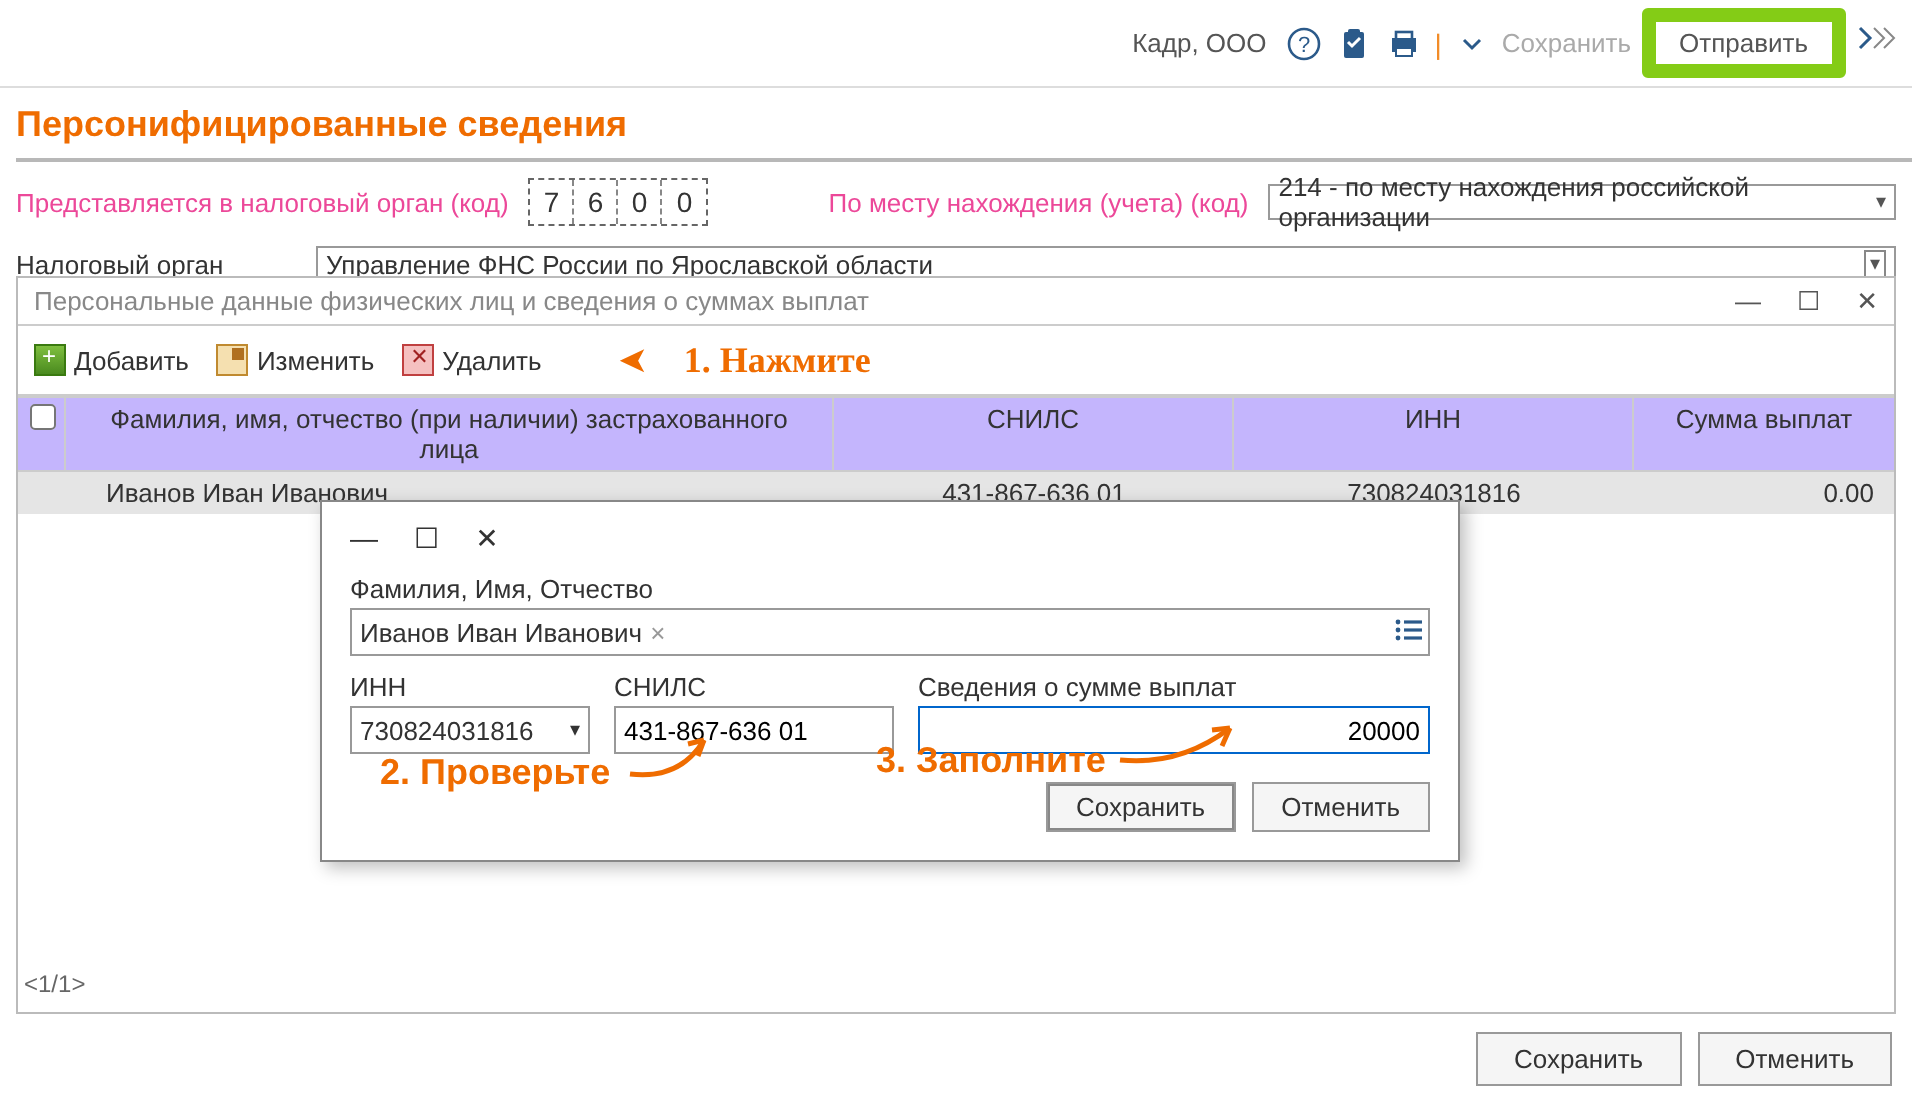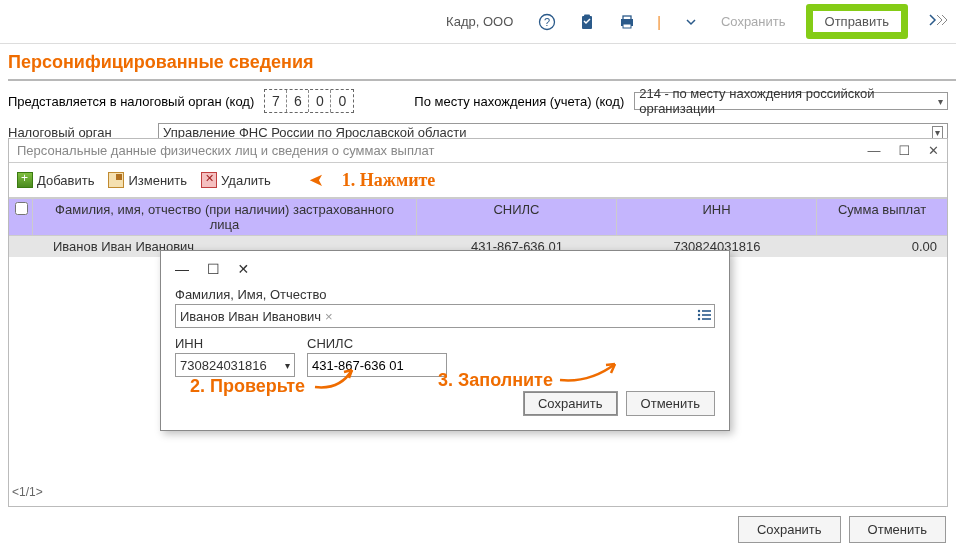--- a/index.html
+++ b/index.html
@@ -1,30 +1,30 @@
 <!DOCTYPE html>
 <html><head>
 <meta charset="utf-8">
 <style>
   * { box-sizing: border-box; margin: 0; padding: 0; font-family: Arial, sans-serif; }
   body { background: #fff; width: 956px; height: 551px; overflow: hidden; font-size: 13px; color: #333; }
 
-  .topbar { display: flex; align-items: center; justify-content: flex-end; padding: 4px 8px; gap: 20px; border-bottom: 1px solid #ddd; }
+  .topbar { display: flex; align-items: center; justify-content: flex-end; padding: 4px 8px; gap: 5px; border-bottom: 1px solid #ddd; }
   .topbar .company { color: #555; margin-right: 4px; }
   .topbar .ico { width: 20px; height: 20px; display: inline-flex; align-items: center; justify-content: center; color: #2b5a8a; cursor: pointer; }
   .topbar .sep { color: #f28c28; font-size: 14px; }
   .topbar .save-txt { color: #aaa; }
   .topbar .send-btn { border: 7px solid #84cc16; border-radius: 3px; padding: 3px 12px; color: #555; cursor: pointer; background:#fff; }
   .topbar .close-chevron { color: #555; font-size: 16px; cursor: pointer; }
 
   .title { color: #ef6c00; font-size: 18px; padding: 8px 8px 6px 8px; font-weight: bold; }
   .divider { border-top: 2px solid #b8b8b8; margin: 0 0 0 8px; width: calc(100% - 8px); }
 
   .row { display: flex; align-items: center; padding: 8px 8px 4px 8px; gap: 10px; }
-  .row .label { color: #000000; font-size: 13px; white-space: nowrap; }
+  .row .label { color: #ec4899; font-size: 13px; white-space: nowrap; }
   .digit-boxes { display: flex; gap: 0; border: 1px dashed #666; }
   .digit-boxes span { width: 22px; height: 22px; border-right: 1px dashed #888; display: inline-flex; align-items: center; justify-content: center; font-size: 14px; }
   .digit-boxes span:last-child { border-right: none; }
   .select { border: 1px solid #999; background: #fff; height: 18px; display: flex; align-items: center; justify-content: space-between; padding: 0 4px; font-size: 13px; cursor: pointer; }
   .select .chev { font-size: 10px; color: #555; margin-left: 6px; }
 
   .row2 { display: flex; align-items: center; padding: 6px 8px; gap: 10px; }
   .row2 .wide-select { flex: 1; }
 
   
@@ -228,20 +228,24 @@
       <span class="fld-label">ИНН</span>
       <span class="inp inn">
         <span>730824031816</span>
         <span style="font-size:10px;">▾</span>
       </span>
     </div>
     <div class="col col-snils">
       <span class="fld-label">СНИЛС</span>
       <input class="inp" value="431-867-636 01" style="">
     </div>
+    <div class="col col-sum">
+      <span class="fld-label">Сведения о сумме выплат</span>
+      <input class="inp sum" value="20000" style="">
+    </div>
   </div>
   <div class="btns">
     <span class="btn primary">Сохранить</span>
     <span class="btn">Отменить</span>
   </div>
 </div>
 
 <div class="anno2 anno">
   <span>2. Проверьте</span>
   <svg class="curve-arrow" width="50" height="30" viewBox="0 0 50 30">

